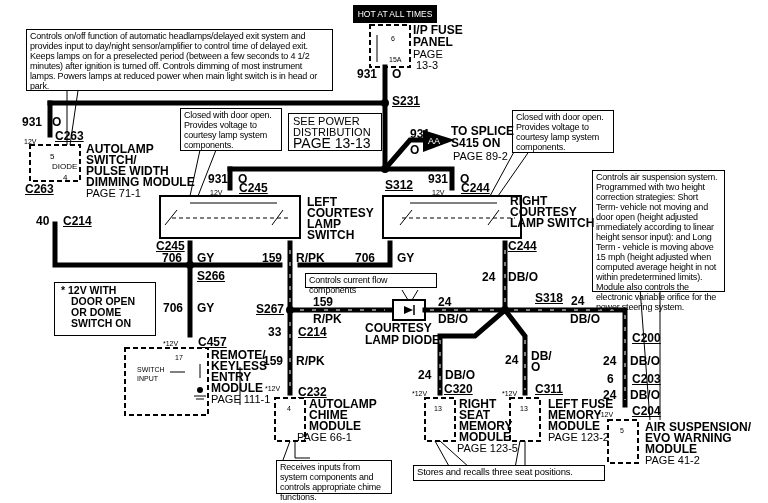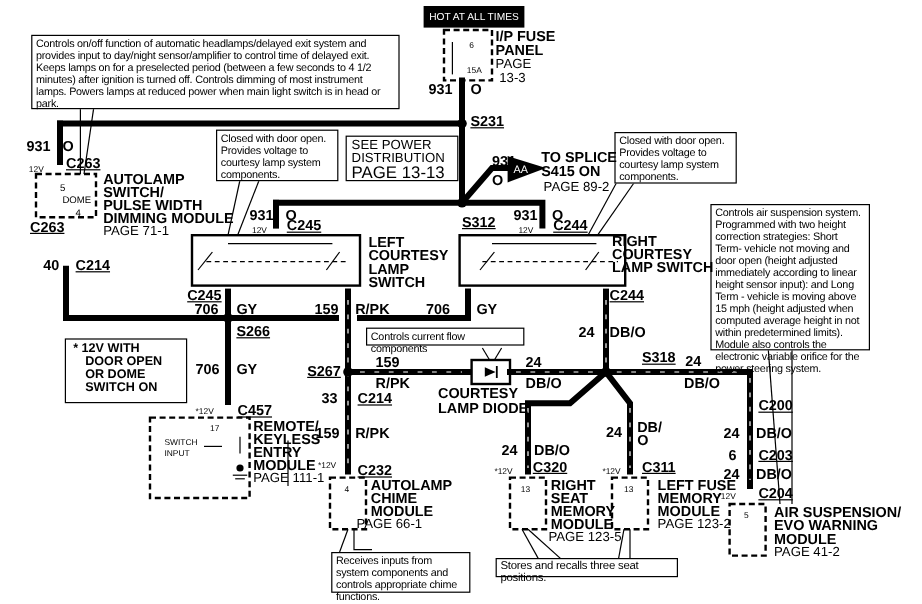--- a/index.html
+++ b/index.html
@@ -128,21 +128,21 @@
 <div class="lbl lblb" style="left:357px;top:69px">931</div>
 <div class="lbl lblb" style="left:392px;top:69px">O</div>
 <div class="lbl u" style="left:392px;top:96px">S231</div>
 
 <div class="note" style="left:26px;top:29px;width:307px;height:62px">Controls on/off function of automatic headlamps/delayed exit system and provides input to day/night sensor/amplifier to control time of delayed exit. Keeps lamps on for a preselected period (between a few seconds to 4 1/2 minutes) after ignition is turned off. Controls dimming of most instrument lamps. Powers lamps at reduced power when main light switch is in head or park.</div>
 <div class="note" style="left:180px;top:108px;width:102px;height:43px">Closed with door open. Provides voltage to courtesy lamp system components.</div>
 <div class="note" style="left:512px;top:110px;width:102px;height:43px">Closed with door open. Provides voltage to courtesy lamp system components.</div>
 <div class="note" style="left:592px;top:170px;width:133px;height:122px">Controls air suspension system. Programmed with two height correction strategies: Short Term- vehicle not moving and door open (height adjusted immediately according to linear height sensor input): and Long Term - vehicle is moving above 15 mph (height adjusted when computed average height in not within predetermined limits). Module also controls the electronic variable orifice for the power steering system.</div>
 <div class="note" style="left:305px;top:273px;width:132px;height:15px">Controls current flow components</div>
 <div class="note" style="left:276px;top:460px;width:116px;height:34px">Receives inputs from system components and controls appropriate chime functions.</div>
-<div class="note" style="left:413px;top:465px;width:152px;height:16px;font-size:9.5px">Stores and recalls three seat positions.</div>
+<div class="note" style="left:413px;top:465px;width:192px;height:16px;font-size:9.5px">Stores and recalls three seat positions.</div>
 
 <div class="box" style="left:54px;top:282px;width:102px;height:54px;padding:2px 6px;font-weight:bold;font-size:10.5px;line-height:11px">
   <div>* 12V WITH</div>
   <div style="padding-left:10px">DOOR OPEN</div>
   <div style="padding-left:10px">OR DOME</div>
   <div style="padding-left:10px">SWITCH ON</div>
 </div>
 
 <div class="box" style="left:288px;top:113px;width:94px;height:38px;padding:2px 4px">
   <div class="b" style="font-size:11px;line-height:11px">SEE POWER</div>
@@ -155,21 +155,21 @@
 <div class="lbl" style="left:453px;top:151px">PAGE 89-2</div>
 <div class="lbl" style="left:428px;top:136px;color:#fff;font-size:9px">AA</div>
 <div class="lbl lblb" style="left:410px;top:129px">931</div>
 <div class="lbl lblb" style="left:410px;top:145px">O</div>
 
 <div class="lbl lblb" style="left:22px;top:117px">931</div>
 <div class="lbl lblb" style="left:52px;top:117px">O</div>
 <div class="lbl b" style="left:24px;top:136px;font-size:7px">12V</div>
 <div class="lbl u" style="left:55px;top:131px">C263</div>
 <div class="lbl" style="left:50px;top:151px;font-size:8px">5</div>
-<div class="lbl" style="left:52px;top:161px;font-size:8px">DOME</div>
+<div class="lbl" style="left:52px;top:161px;font-size:8px">DIODE</div>
 <div class="lbl" style="left:63px;top:172px;font-size:8px">4</div>
 <div class="lbl u" style="left:25px;top:184px">C263</div>
 <div class="lbl lblb" style="left:86px;top:144px">AUTOLAMP</div>
 <div class="lbl lblb" style="left:86px;top:155px">SWITCH/</div>
 <div class="lbl lblb" style="left:86px;top:166px">PULSE WIDTH</div>
 <div class="lbl lblb" style="left:86px;top:177px">DIMMING MODULE</div>
 <div class="lbl" style="left:86px;top:188px">PAGE 71-1</div>
 <div class="lbl lblb" style="left:36px;top:216px">40</div>
 <div class="lbl u" style="left:63px;top:216px">C214</div>
 

